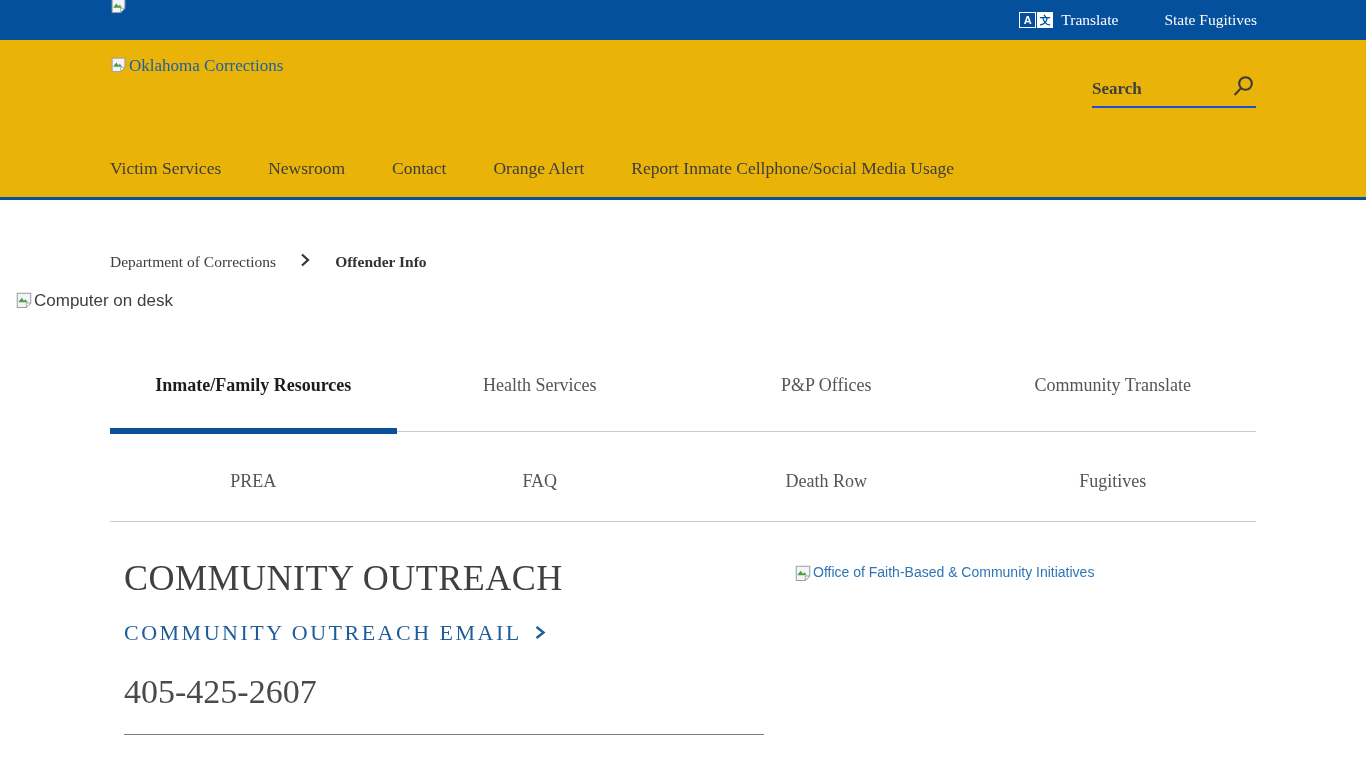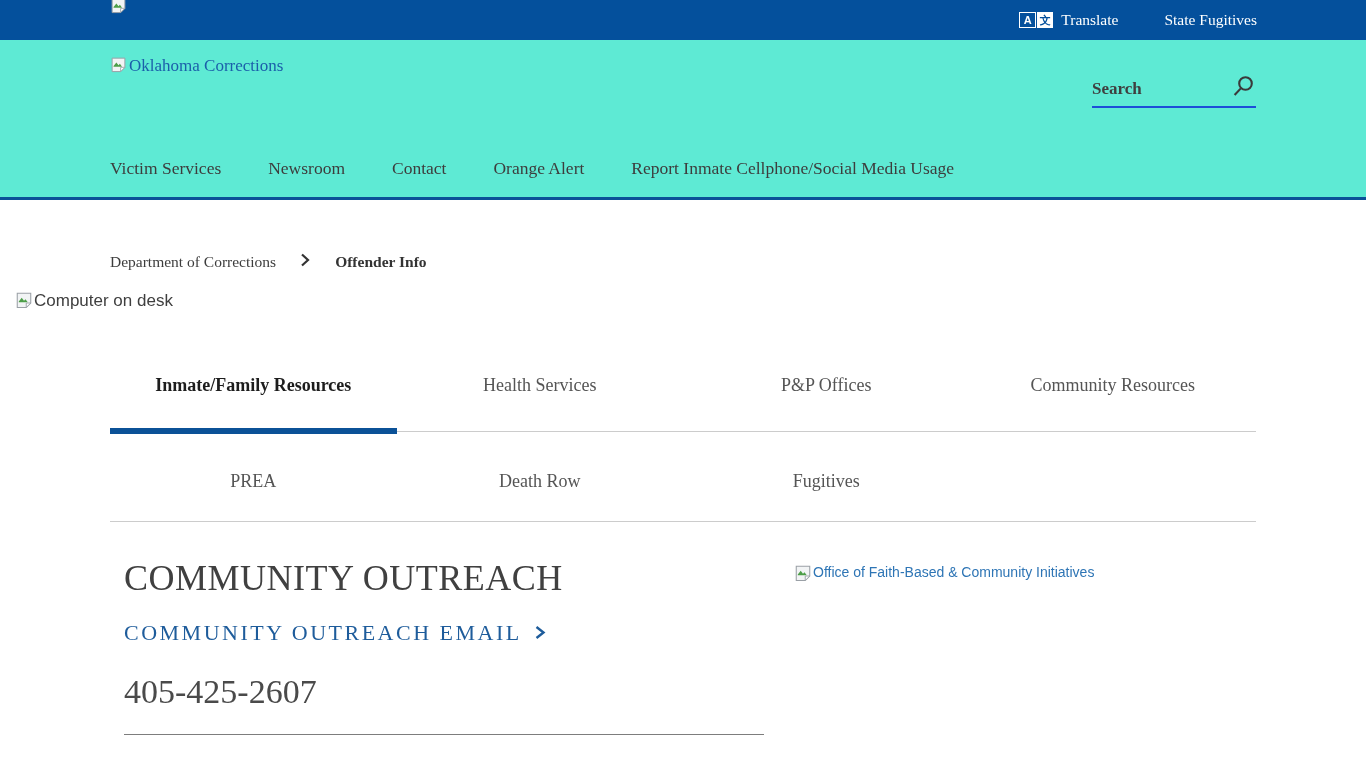--- a/index.html
+++ b/index.html
@@ -17,21 +17,21 @@
   .ti-box1 { width:17px; height:16px; border:1.5px solid #fff; color:#fff;
              font-family:"Liberation Sans",sans-serif; font-weight:bold;
              font-size:11px; display:flex; align-items:center; justify-content:center; }
   .ti-box2 { width:16px; height:16px; background:#fff; color:#04509C;
              font-family:"Liberation Sans",sans-serif; font-weight:bold;
              font-size:11px; display:flex; align-items:center; justify-content:center;
              margin-left:1px; }
 
   
   .site-header { position:absolute; top:0; left:0; width:1366px; height:200px;
-                 background:#5eead4; border-bottom:3px solid #0B5197; z-index:2; }
+                 background:#eab308; border-bottom:3px solid #0B5197; z-index:2; }
   .home-broken-icon { position:absolute; left:110px; top:-3px; z-index:6; }
   .home-alt-text { position:absolute; left:110px; top:29px; z-index:1;
                    color:#1B4F8A; font-size:17px; }
   .logo-link { position:absolute; left:110px; top:56px; display:flex;
                align-items:flex-start; gap:2px; color:#1B5FAA; font-size:17px;
                cursor:pointer; }
   .search-box { position:absolute; left:1092px; top:72px; width:164px;
                 border-bottom:2px solid #1d4ed8; height:36px;
                 display:flex; align-items:center; justify-content:space-between; }
   .search-input { border:none; outline:none; width:118px; font-family:"Liberation Serif",serif;
@@ -158,24 +158,25 @@
     </svg>
   </span>
   <span>Computer on desk</span>
 </div>
 
 <div class="tabs-wrap">
   <div class="tab-row1">
     <div class="tab active">Inmate/Family Resources</div>
     <div class="tab">Health Services</div>
     <div class="tab">P&amp;P Offices</div>
-    <div class="tab">Community Resources</div>
+    <div class="tab">Community Translate</div>
   </div>
   <div class="tab-row2">
     <div class="tab2">PREA</div>
+    <div class="tab2">FAQ</div>
     <div class="tab2">Death Row</div>
     <div class="tab2">Fugitives</div>
   </div>
 </div>
 
 <div class="content-row">
   <div class="content-left">
     <h1 class="page-title">COMMUNITY OUTREACH</h1>
     <div class="email-link">
       <span>COMMUNITY OUTREACH EMAIL</span>

